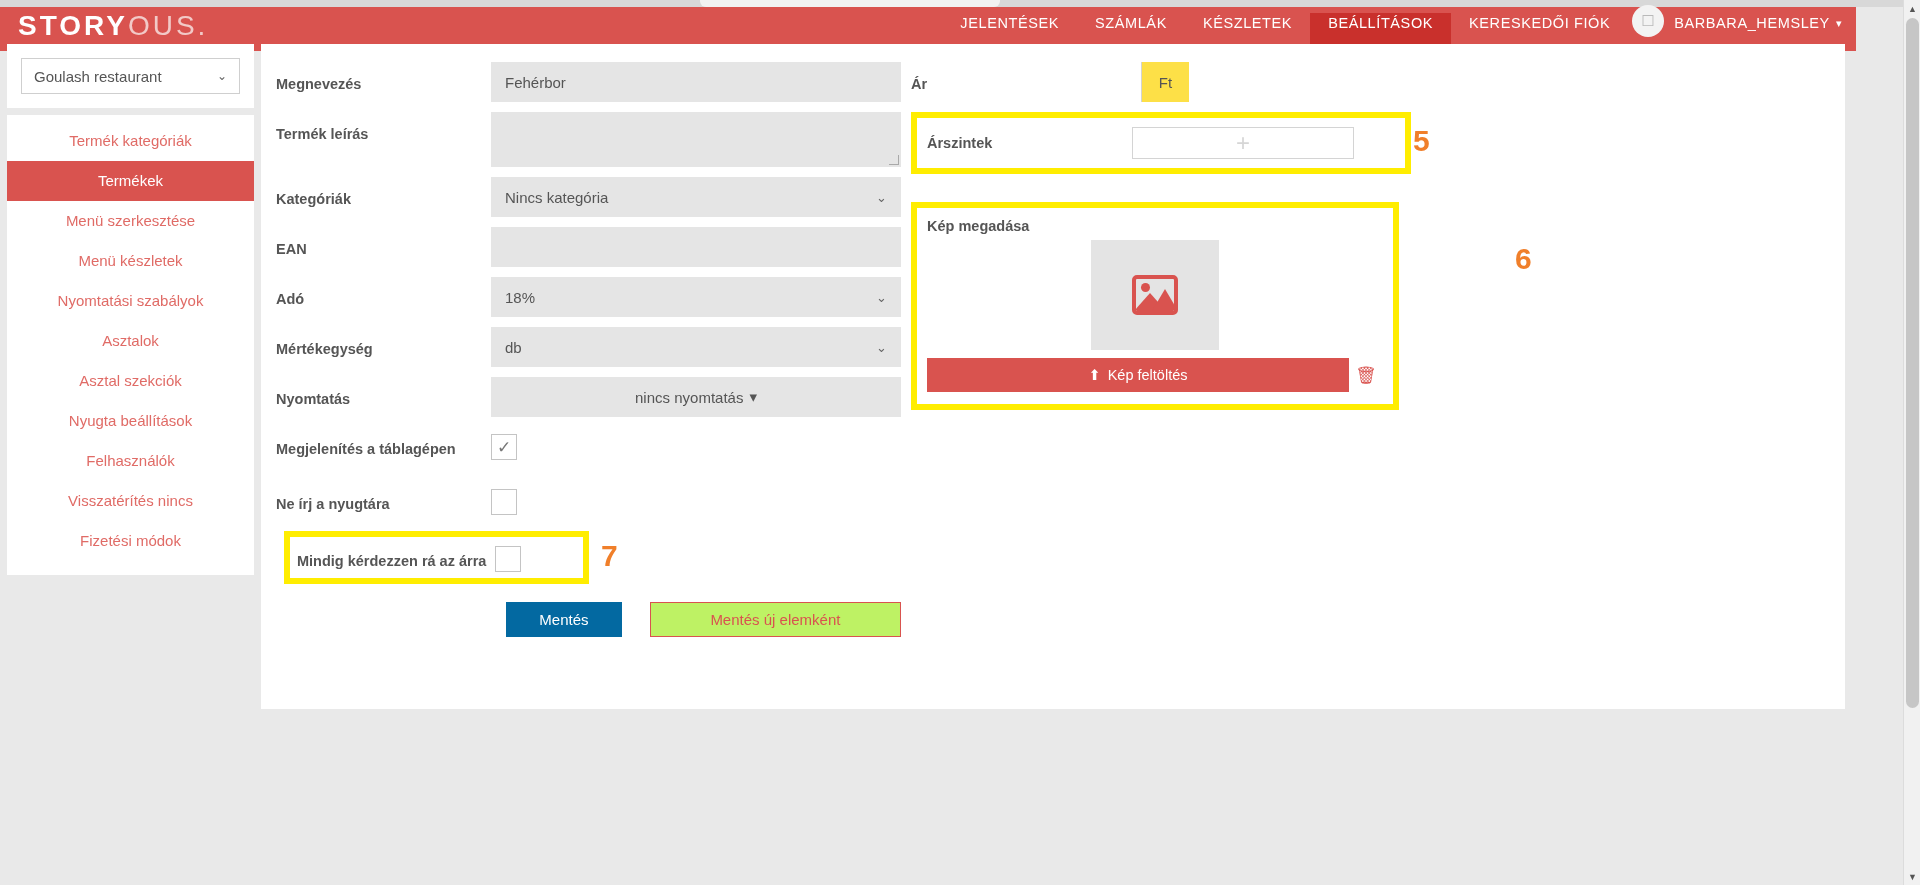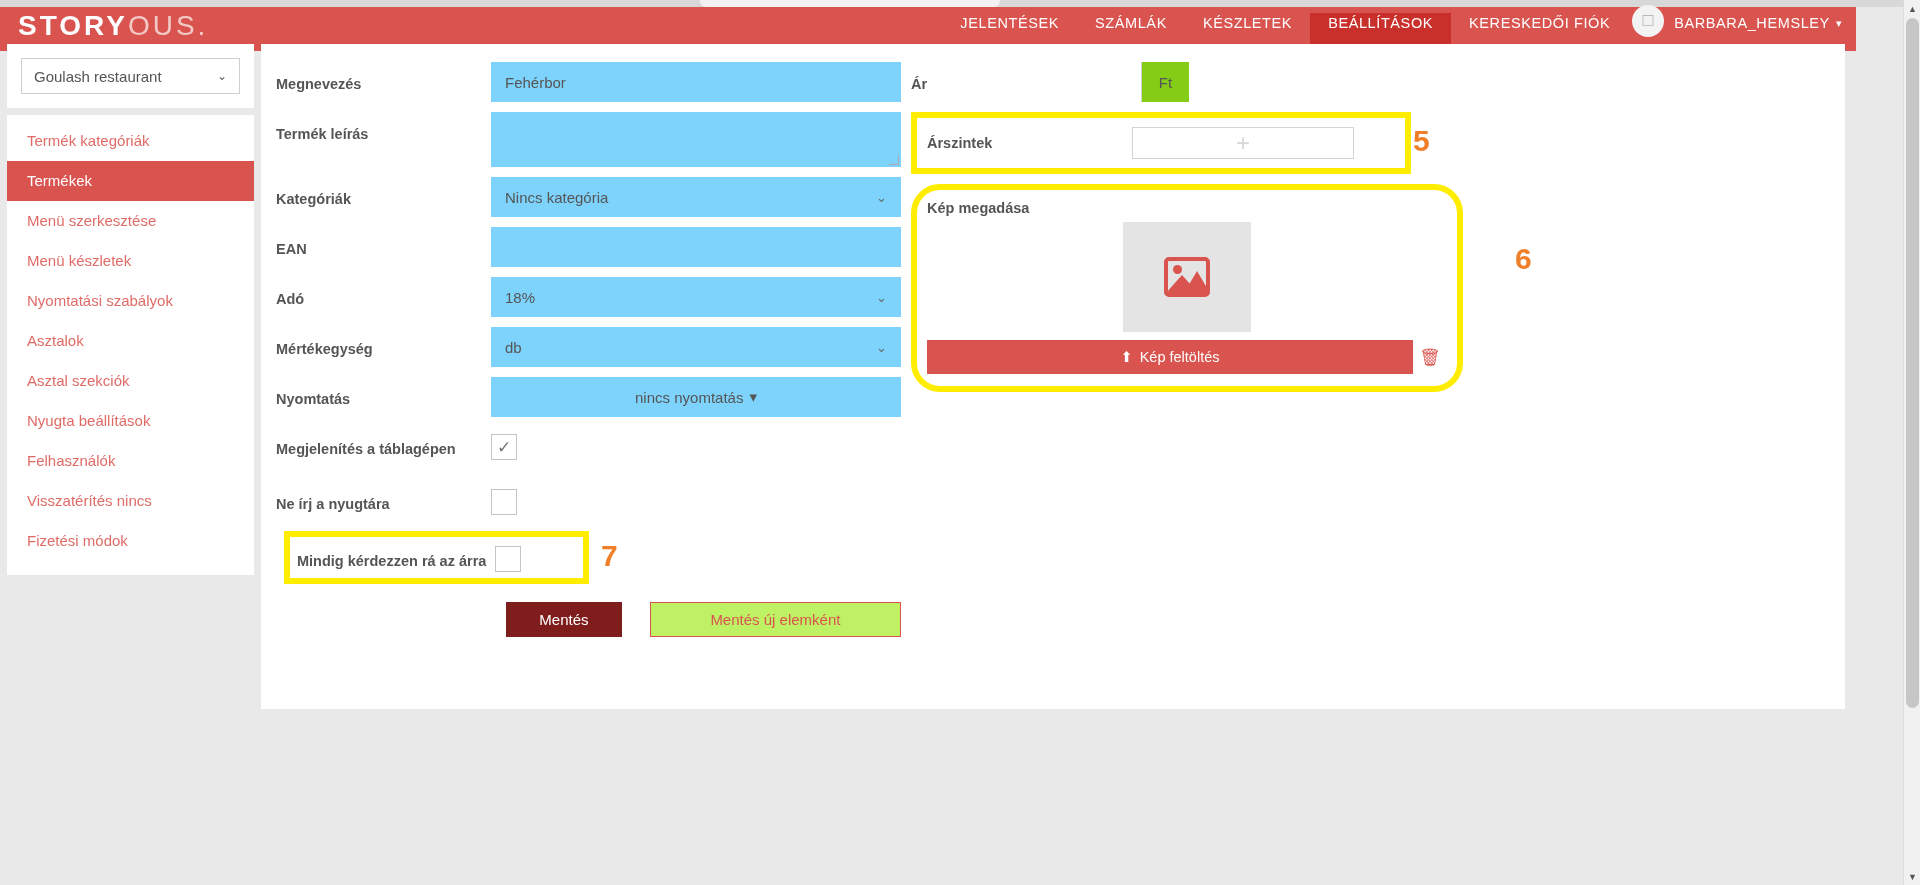--- a/index.html
+++ b/index.html
@@ -74,21 +74,21 @@
   .restaurant-card {
     background: #ffffff; padding: 14px 14px; margin-bottom: 7px;
   }
   .select-box {
     height: 36px; border: 1px solid #cfcfcf; background: #fff;
     display: flex; align-items: center; padding: 0 12px;
     font-size: 15px; color: #555;
   }
   .select-box .caret { margin-left: auto; color: #666; font-size: 12px; }
 
-  .sidebar { background: #ffffff; padding: 6px 0 14px 0; }
+  .sidebar { background: #ffffff; padding: 6px 0 14px 0; text-align: center; }
   .side-item {
     padding: 10px 20px; font-size: 15px; color: #e06b66;
     line-height: 20px;
   }
   .side-item.active { background: #d9534f; color: #ffffff; }
 
   
   .main {
     position: absolute; left: 261px; top: 44px; width: 1584px; height: 665px;
     background: #ffffff;
@@ -106,21 +106,21 @@
   .form-area { display: flex; padding: 18px 0 0 0; }
   .col-left { width: 640px; padding-left: 15px; }
   .col-right { width: 640px; padding-left: 10px; position: relative; }
 
   .row { display: flex; align-items: flex-start; margin-bottom: 10px; }
   .lbl {
     width: 215px; font-size: 14.5px; color: #555; font-weight: bold;
     padding-top: 13px; line-height: 18px;
   }
   .field {
-    flex: 1; background: #7dd3fc; height: 40px; display: flex;
+    flex: 1; background: #e5e5e5; height: 40px; display: flex;
     align-items: center; padding: 0 14px; font-size: 15px; color: #555;
     border: none;
   }
   .field.tall { height: 55px; align-items: flex-start; padding-top: 8px;
     position: relative; }
   .field .caret { margin-left: auto; color: #666; font-size: 13px; }
   .resize-grip {
     position: absolute; right: 2px; bottom: 2px; width: 10px; height: 10px;
     border-right: 1px solid #a9a9a9; border-bottom: 1px solid #a9a9a9;
     transform: skew(0deg);
@@ -133,21 +133,21 @@
     font-size: 17px; color: #777; margin-top: 7px;
   }
 
   
   .price-field-wrap { flex: 1; display: flex; }
   .price-field {
     flex: 1; background: #e4e4e4; height: 40px; display: flex;
     align-items: center; padding: 0 14px; font-size: 15px; color: #555;
   }
   .price-unit {
-    width: 48px; background: #84cc16; height: 40px; display: flex;
+    width: 48px; background: #fde047; height: 40px; display: flex;
     align-items: center; justify-content: center; font-size: 15px; color: #555;
     border-left: 1px solid #d3d3d3;
   }
 
   
   .hl { border: 6px solid #ffed00; background: #ffffff; }
   .plevels { display: flex; align-items: center; padding: 9px 10px; }
   .plevels .lbl2 {
     width: 205px; font-size: 14.5px; color: #555; font-weight: bold;
   }
@@ -194,21 +194,21 @@
   .trash { width: 34px; text-align: center; color: #d9534f; font-size: 17px; }
 
   
   .anno {
     position: absolute; color: #f07f2a; font-size: 30px; font-weight: bold;
   }
 
   
   .btn-row { display: flex; gap: 28px; padding: 18px 0 0 230px; }
   .btn-save {
-    width: 185px; height: 35px; background: #7f1d1d; color: #fff;
+    width: 185px; height: 35px; background: #0369a1; color: #fff;
     border: none; font-size: 15px; cursor: pointer;
   }
   .btn-save-new {
     width: 400px; height: 35px; background: #bef264; color: #d9534f;
     border: 1px solid #d9534f; font-size: 15px; cursor: pointer;
   }
 </style>
 </head>
 <body>
 
@@ -357,21 +357,21 @@
         </div>
 
         <div class="hl" style="margin-top:8px; width:500px;">
           <div class="plevels">
             <div class="lbl2">Árszintek</div>
             <div class="plus-box">+</div>
           </div>
         </div>
         <div class="anno" style="position:absolute; left:512px; top:62px;">5</div>
 
-        <div class="hl" style="margin-top:10px; width:552px;border-radius:29px;">
+        <div class="hl" style="margin-top:28px; width:488px;">
           <div class="imgbox">
             <div class="imgbox-label">Kép megadása</div>
             <div class="img-placeholder">
               <div class="img-glyph">
                 <span class="sun"></span>
                 <span class="mtn"></span>
                 <span class="mtn2"></span>
               </div>
             </div>
             <div class="upload-row">

